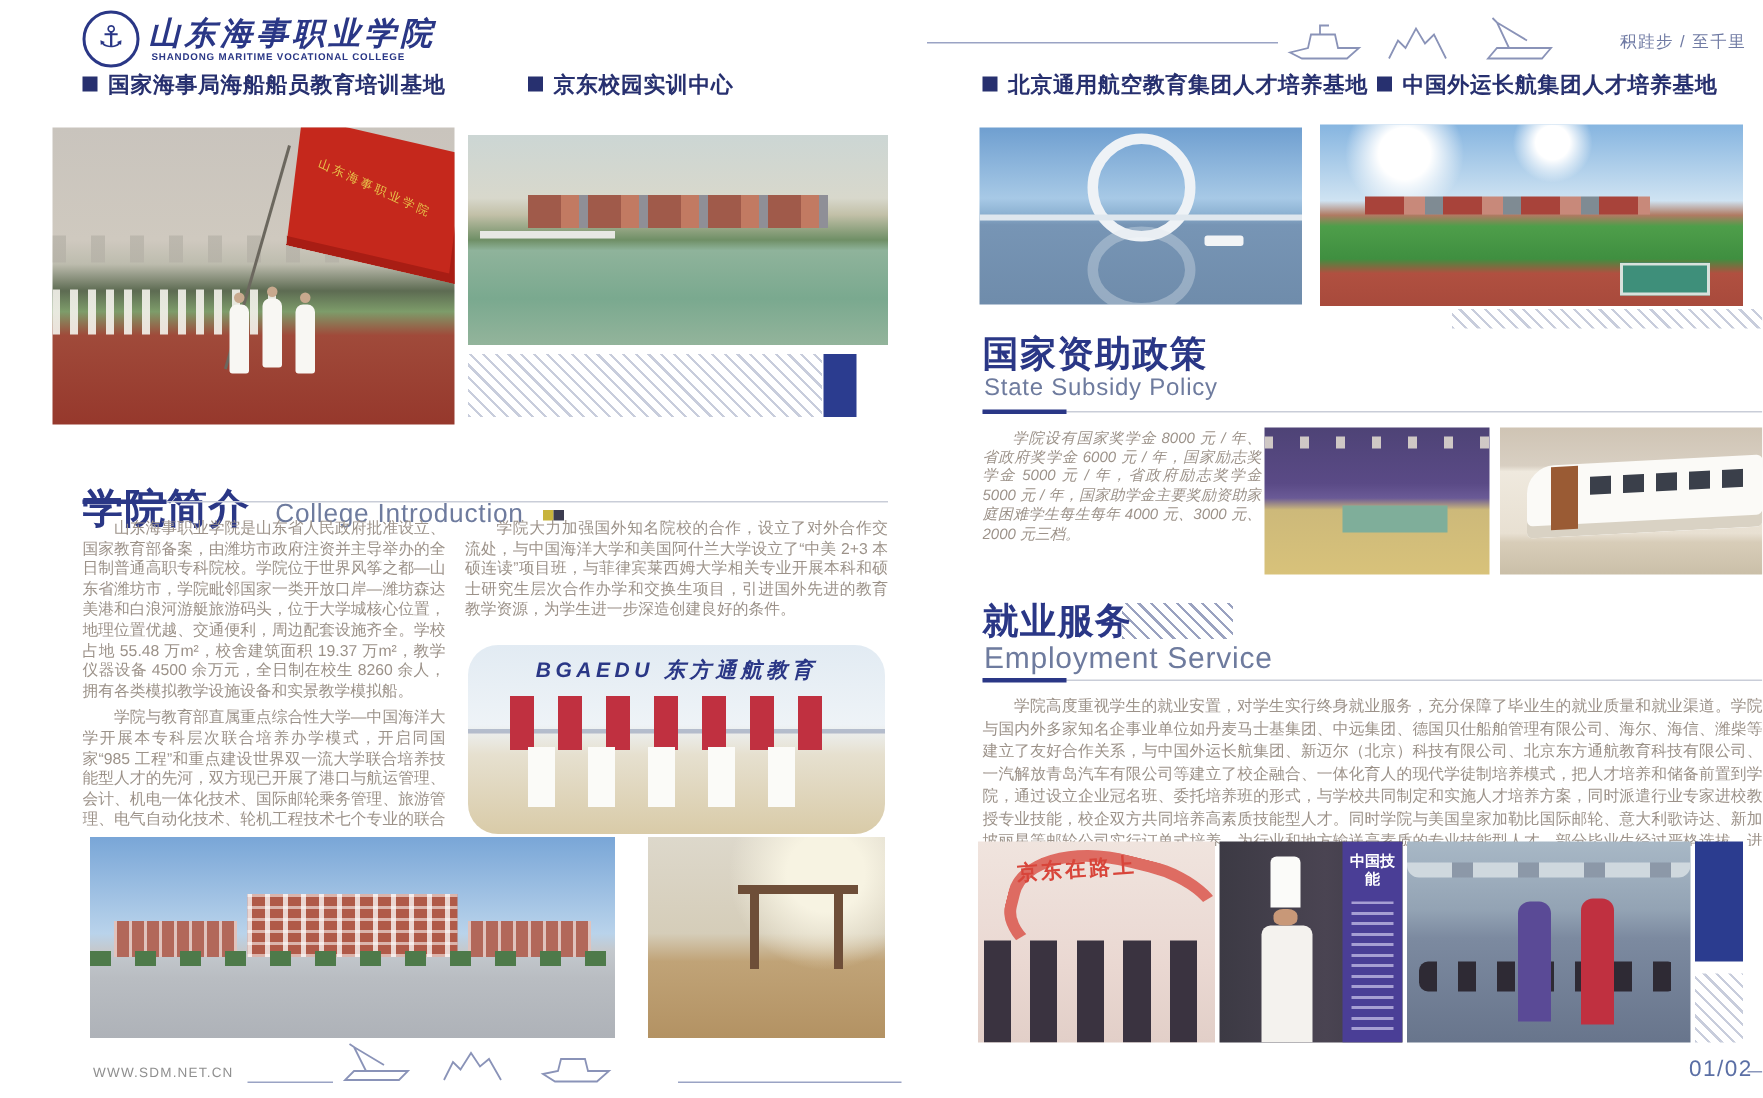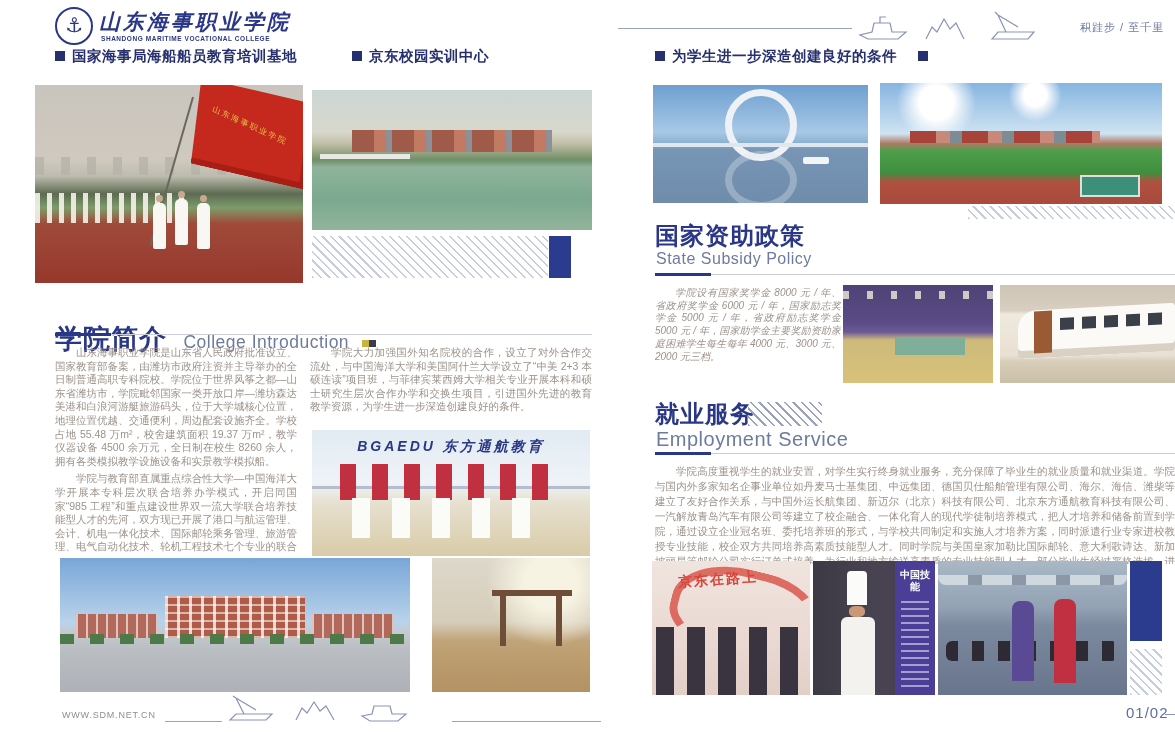--- a/index.html
+++ b/index.html
@@ -60,21 +60,21 @@
   #ph-lake{left:312px;top:90px;width:280px;height:140px;
     background:linear-gradient(#ccd6d4 0%,#d8d8cc 30%,#c2c0a8 38%,#6f8f66 50%,#8fb39b 55%,#7aa98f 78%,#93b49b 100%);}
   #ph-lake .bldgs{position:absolute;left:40px;top:40px;width:200px;height:22px;
     background:repeating-linear-gradient(90deg,#a05a4a 0 22px,#c27a62 22px 34px,#8f8f97 34px 40px);}
   #ph-lake .pier{position:absolute;left:8px;top:64px;width:90px;height:5px;background:#e8e8e4;}
 
   #hatch-left{left:312px;top:236px;width:236px;height:42px;}
   #navy-left{left:549px;top:236px;width:22px;height:42px;}
 
   #ph-bgaedu{left:312px;top:430px;width:278px;height:126px;
-    background:linear-gradient(#e2ebf3 0%,#eef3f7 42%,#e6e0cf 58%,#d9cba8 100%);}
+    background:linear-gradient(#e2ebf3 0%,#eef3f7 42%,#e6e0cf 58%,#d9cba8 100%);border-radius:20px;}
   #ph-bgaedu .brand{position:absolute;left:0;top:8px;width:100%;text-align:center;font-size:14px;font-weight:bold;
     font-style:italic;color:#2a3786;letter-spacing:3px;}
   #ph-bgaedu .row-red{position:absolute;left:28px;top:34px;width:222px;height:36px;
     background:repeating-linear-gradient(90deg,#c03040 0 16px,transparent 16px 32px);}
   #ph-bgaedu .row-white{position:absolute;left:40px;top:68px;width:200px;height:40px;
     background:repeating-linear-gradient(90deg,#fbfbf8 0 18px,transparent 18px 40px);}
   #ph-bgaedu .stripe{position:absolute;left:0;top:56px;width:100%;height:3px;background:#8f9bb5;opacity:.6;}
 
   #ph-building{left:60px;top:558px;width:350px;height:134px;
     background:linear-gradient(#79a6d7 0%,#b9d3eb 48%,#c4c9ce 56%,#b9bdc2 70%,#aeb2b8 100%);}
@@ -186,24 +186,25 @@
   <div class="badge" id="badge1">
     <span class="mark"></span>
     <span class="label">国家海事局海船船员教育培训基地</span>
   </div>
   <div class="badge" id="badge2">
     <span class="mark"></span>
     <span class="label">京东校园实训中心</span>
   </div>
   <div class="badge" id="badge3">
     <span class="mark"></span>
-    <span class="label">为学生进一步深造创建良好的条件</span>
+    <span class="label">北京通用航空教育集团人才培养基地</span>
   </div>
   <div class="badge" id="badge4">
     <span class="mark"></span>
+    <span class="label">中国外运长航集团人才培养基地</span>
   </div>
 
   <div class="photo" id="ph-flag">
     <div class="skyline"></div>
     <div class="ranks"></div>
     <div class="pole"></div>
     <div class="flag">
       <div class="flagtext">山东海事职业学院</div>
     </div>
     <div class="figure" style="left:118px;top:118px;"></div>

